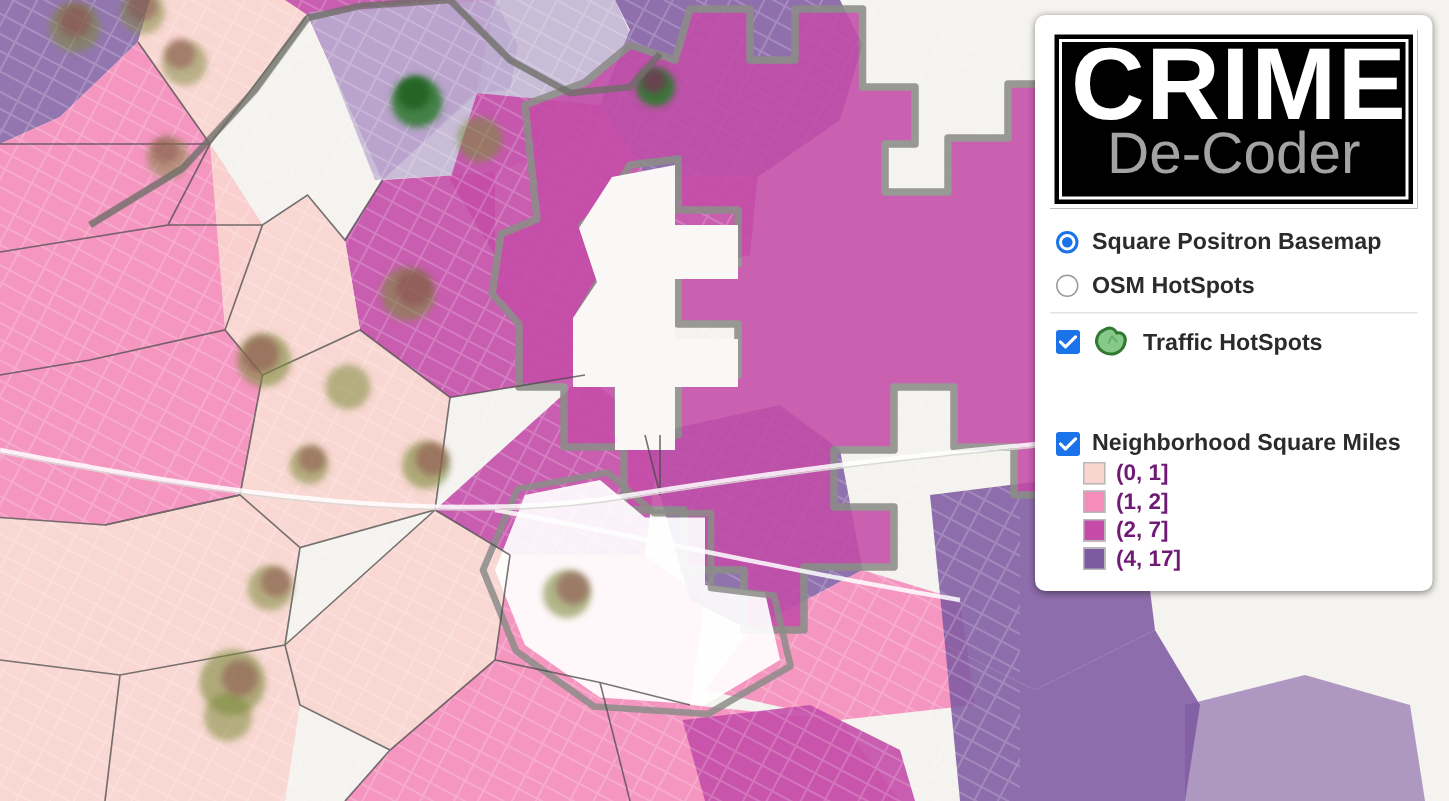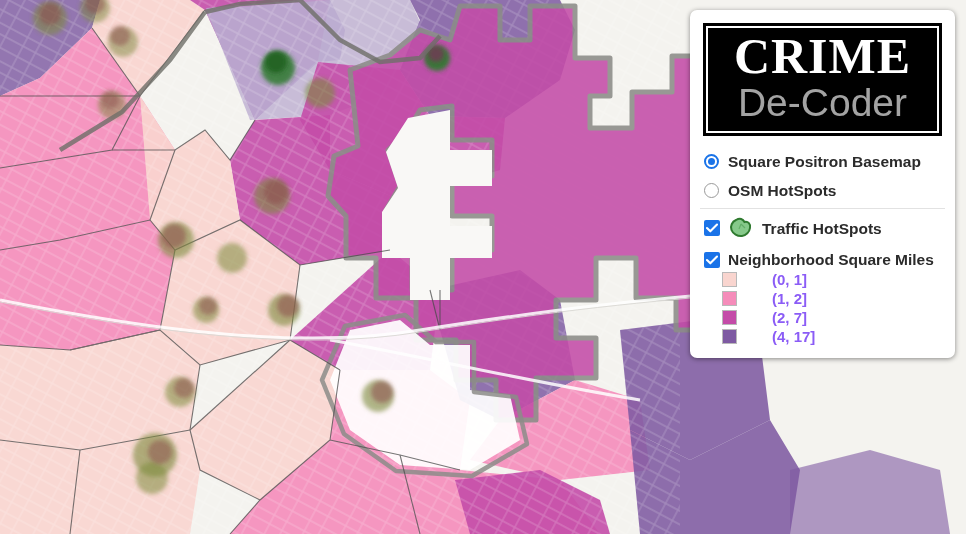--- a/index.html
+++ b/index.html
@@ -55,23 +55,23 @@
   }
   .logo-inner {
     border: 2px solid #ffffff;
     background: #000000;
     padding: 2px 6px 7px 6px;
     text-align: center;
     box-sizing: border-box;
   }
   .logo-line1 {
     color: #ffffff;
-    font-family: Liberation Serif, serif;
+    font-family: Liberation Sans, sans-serif;
     font-weight: bold;
-    font-size: 50px;
+    font-size: 68px;
     line-height: 52px;
     letter-spacing: 1px;
     white-space: nowrap;
   }
   .logo-line2 {
     color: #a3a3a3;
     font-family: "Liberation Sans", sans-serif;
     font-weight: normal;
     font-size: 39px;
     line-height: 42px;
@@ -156,24 +156,23 @@
     width: 15px;
     height: 15px;
     margin-right: 7px;
     border: 1px solid #b9b9b9;
     box-sizing: border-box;
     flex: 0 0 auto;
   }
   .legend-text {
     font-size: 15px;
     font-weight: bold;
-    color: #8b5cf6;
+    color: #701a75;
     line-height: 17px;
     white-space: nowrap;
-    margin-left: 28px;
   }
 </style>
 </head>
 <body>
 
 <div id="app">
 
   <div id="map">
     <svg viewBox="0 0 966 534" xmlns="http://www.w3.org/2000/svg">
       <defs>
@@ -397,21 +396,21 @@
       <span class="layer-icon">
         <svg width="26" height="22" viewBox="0 0 26 22">
           <path d="M8 3 C12 0.5 15 2 16.5 5 C20 4 23 7 22 11 C21.5 15 18 18.5 14 19
                    C9.5 19.5 5 17 3.5 13 C2 9.5 4 4.5 8 3 Z" fill="#86c98a" stroke="#2f7a2f" stroke-width="2"></path>
           <path d="M13 7 L11 12 M13 7 L17 11" fill="none" stroke="#5aa85f" stroke-width="1.2" opacity="0.8"></path>
         </svg>
       </span>
       <span class="ctrl-label">Traffic HotSpots</span>
     </div>
 
-    <div class="ctrl-row" style="padding-bottom:2px;">
+    <div class="ctrl-row" style="padding-bottom:2px;margin-top:36px;">
       <span class="checkbox">
         <svg width="12" height="10" viewBox="0 0 12 10">
           <path d="M1 5 L4.3 8.3 L11 1.6" fill="none" stroke="#ffffff" stroke-width="2.1" stroke-linecap="round" stroke-linejoin="round"></path>
         </svg>
       </span>
       <span class="ctrl-label">Neighborhood Square Miles</span>
     </div>
 
     <div class="legend-list">
       <div class="legend-item">

